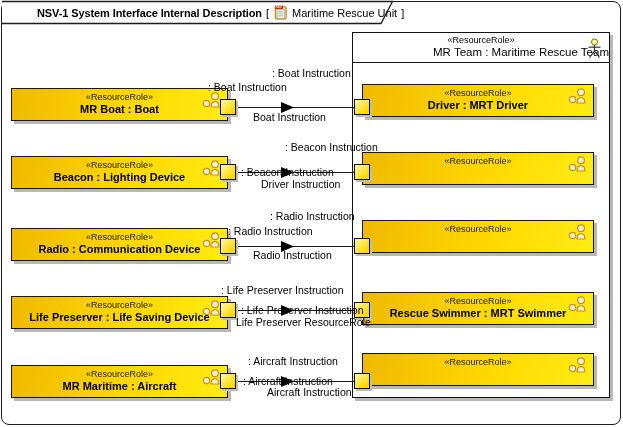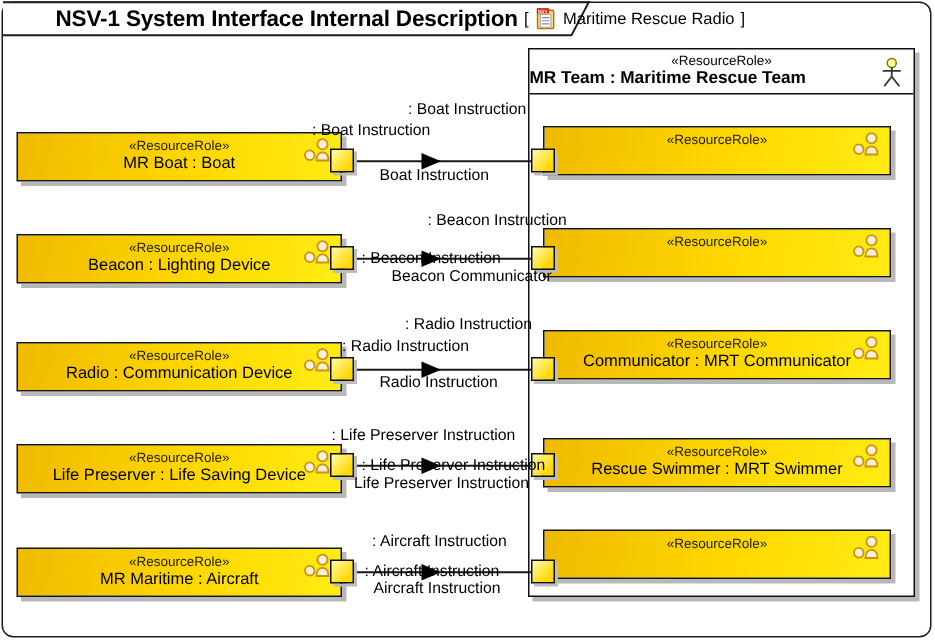--- a/index.html
+++ b/index.html
@@ -3,36 +3,36 @@
 <meta charset="utf-8">
 <style>
   html,body{margin:0;padding:0;background:#ffffff;}
   *{box-sizing:border-box;}
   .stage{position:relative;width:623px;height:427px;background:#fff;
          font-family:"Liberation Sans",sans-serif;color:#000;overflow:hidden;}
   .frame{position:absolute;left:1px;top:1px;right:2px;bottom:2px;
          border:1.4px solid #1c1c1c;border-radius:8px;background:#fff;}
   .titlebar{position:absolute;left:9px;top:4px;height:17px;display:flex;
             align-items:center;gap:4px;z-index:12;white-space:nowrap;}
-  .title-main{font-size:15px;font-weight:bold;letter-spacing:-0.1px;padding-left:28px;}
+  .title-main{font-size:11px;font-weight:bold;letter-spacing:-0.1px;padding-left:28px;}
   .title-sub{font-size:11px;}
   .nsvicon{width:15px;height:15px;display:inline-block;}
   
   .node{position:absolute;border:1px solid #151515;text-align:center;
         background:linear-gradient(100deg,#efba00 0%,#ffd800 55%,#ffec14 100%);
         box-shadow:3px 3px 0 #b8b8b8;z-index:4;}
   .stereo{font-size:9px;margin-top:3px;line-height:11px;color:#1c1c1c;}
-  .nname{font-size:11px;font-weight:normal;line-height:13px;}
+  .nname{font-size:11px;font-weight:bold;line-height:13px;}
   .roleicon{position:absolute;right:5px;top:3px;width:20px;height:16px;}
   
   .bigbox{position:absolute;left:352px;top:32px;width:258px;height:366px;
           background:#fff;border:1.6px solid #111;box-shadow:3px 3px 0 #b8b8b8;z-index:2;}
   .bigbox-hdr{height:28px;border-bottom:1.4px solid #111;position:relative;}
   .hdr-stereo{font-size:9px;text-align:center;margin-top:2px;line-height:11px;}
-  .hdr-name{font-size:11.5px;font-weight:bold;text-align:left;line-height:13px;}
+  .hdr-name{font-size:11.5px;font-weight:normal;text-align:right;line-height:13px;}
   .actoricon{position:absolute;right:7px;top:3px;width:15px;height:21px;}
   
   .port{position:absolute;width:16px;height:16px;border:1.3px solid #111;
         background:linear-gradient(135deg,#fffbb0 0%,#ffd800 80%);
         box-shadow:2px 2px 0 #bdbdbd;z-index:6;}
   
   .lbl{position:absolute;font-size:10.5px;line-height:12px;white-space:nowrap;z-index:7;}
   .overlay{position:absolute;left:0;top:0;width:623px;height:427px;z-index:5;pointer-events:none;}
 </style>
 </head>
@@ -109,33 +109,33 @@
   <div class="node" style="left:11px;top:365px;width:217px;height:33px">
     <div class="stereo">«ResourceRole»</div>
     <div class="nname">MR Maritime : Aircraft</div>
     <svg class="roleicon">
         <use href="#sym-role"></use>
       </svg>
   </div>
 
   <div class="node" style="left:362px;top:84px;width:232px;height:33px">
     <div class="stereo">«ResourceRole»</div>
+    <div class="nname">Driver : MRT Driver</div>
     <svg class="roleicon">
         <use href="#sym-role"></use>
       </svg>
   </div>
   <div class="node" style="left:362px;top:152px;width:232px;height:33px">
     <div class="stereo">«ResourceRole»</div>
     <svg class="roleicon">
         <use href="#sym-role"></use>
       </svg>
   </div>
   <div class="node" style="left:362px;top:220px;width:232px;height:33px">
     <div class="stereo">«ResourceRole»</div>
-    <div class="nname">Communicator : MRT Communicator</div>
     <svg class="roleicon">
         <use href="#sym-role"></use>
       </svg>
   </div>
   <div class="node" style="left:362px;top:292px;width:232px;height:33px">
     <div class="stereo">«ResourceRole»</div>
     <div class="nname">Rescue Swimmer : MRT Swimmer</div>
     <svg class="roleicon">
         <use href="#sym-role"></use>
       </svg>
@@ -160,48 +160,48 @@
     <line x1="236" y1="381.5" x2="354" y2="381.5" stroke="#1a1a1a" stroke-width="1.2"></line>
     <polygon points="281,376 294,381.5 281,387" fill="#000"></polygon>
   </svg>
 
   <div class="titlebar">
     <span class="title-main">NSV-1 System Interface Internal Description</span>
     <span class="title-sub">[</span>
     <svg class="nsvicon">
         <use href="#sym-nsv"></use>
       </svg>
-    <span class="title-sub">Maritime Rescue Radio</span>
+    <span class="title-sub">Maritime Rescue Unit</span>
     <span class="title-sub">]</span>
   </div>
 
   <div class="port" style="left:220px;top:99px"></div>
   <div class="port" style="left:220px;top:164px"></div>
   <div class="port" style="left:220px;top:238px"></div>
   <div class="port" style="left:220px;top:302px"></div>
   <div class="port" style="left:220px;top:373px"></div>
   <div class="port" style="left:354px;top:99px"></div>
   <div class="port" style="left:354px;top:164px"></div>
   <div class="port" style="left:354px;top:238px"></div>
   <div class="port" style="left:354px;top:302px"></div>
   <div class="port" style="left:354px;top:373px"></div>
 
   <div class="lbl" style="left:272px;top:67px">: Boat Instruction</div>
   <div class="lbl" style="left:208px;top:81px">: Boat Instruction</div>
   <div class="lbl" style="left:253px;top:111px">Boat Instruction</div>
 
   <div class="lbl" style="left:285px;top:141px">: Beacon Instruction</div>
   <div class="lbl" style="left:241px;top:166px">: Beacon Instruction</div>
-  <div class="lbl" style="left:261px;top:178px">Beacon Communicator</div>
+  <div class="lbl" style="left:261px;top:178px">Driver Instruction</div>
 
   <div class="lbl" style="left:270px;top:210px">: Radio Instruction</div>
   <div class="lbl" style="left:228px;top:225px">: Radio Instruction</div>
   <div class="lbl" style="left:253px;top:249px">Radio Instruction</div>
 
   <div class="lbl" style="left:221px;top:284px">: Life Preserver Instruction</div>
   <div class="lbl" style="left:241px;top:304px">: Life Preserver Instruction</div>
-  <div class="lbl" style="left:236px;top:316px">Life Preserver Instruction</div>
+  <div class="lbl" style="left:236px;top:316px">Life Preserver ResourceRole</div>
 
   <div class="lbl" style="left:248px;top:355px">: Aircraft Instruction</div>
   <div class="lbl" style="left:243px;top:375px">: Aircraft Instruction</div>
-  <div class="lbl" style="left:249px;top:386px">Aircraft Instruction</div>
+  <div class="lbl" style="left:267px;top:386px">Aircraft Instruction</div>
 
 </div>
 
 </body></html>

